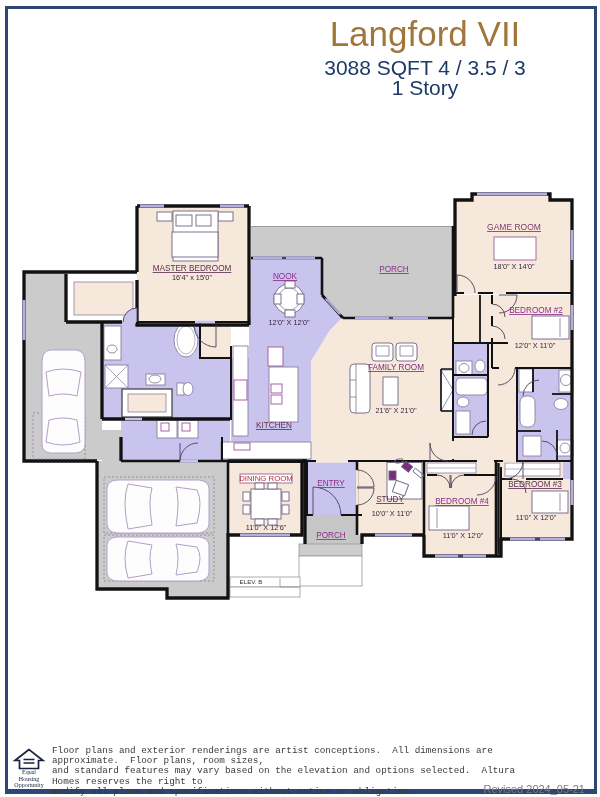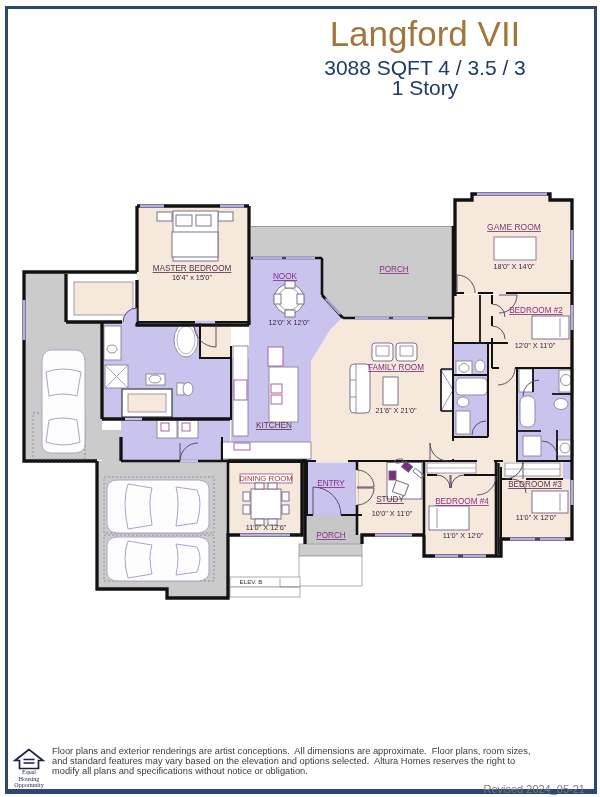--- a/index.html
+++ b/index.html
@@ -1,21 +1,21 @@
 <!DOCTYPE html>
 <html><head>
 <meta charset="utf-8">
 <style>
 html,body{margin:0;padding:0;background:#fff;}
 body{width:600px;height:797px;position:relative;font-family:"Liberation Sans",sans-serif;overflow:hidden;}
 .frame{position:absolute;left:5px;top:6px;width:586px;height:780px;border:3px solid #2d4673;border-bottom-width:5px;}
 .title{position:absolute;left:230px;top:14px;width:390px;text-align:center;font-size:35px;color:#a0763b;}
 .sub1{position:absolute;left:230px;top:56px;width:390px;text-align:center;font-size:21px;color:#1e3a66;}
 .sub2{position:absolute;left:230px;top:76px;width:390px;text-align:center;font-size:21px;color:#1e3a66;}
-.disc{position:absolute;left:52px;top:746px;width:492px;font-size:9.3px;line-height:10.2px;color:#3a3a3a;}
+.disc{position:absolute;left:52px;top:746px;width:492px;font-size:9.3px;line-height:10.2px;color:#3a3a3a;font-family:Liberation Mono, monospace;}
 .rev{position:absolute;left:420px;top:768px;width:165px;text-align:right;font-size:11px;color:#7a7a7a;margin-top:15px;}
 svg{position:absolute;left:0;top:0;}
 </style>
 </head>
 <body>
 <div class="frame"></div>
 <div class="title">Langford VII</div>
 <div class="sub1">3088 SQFT 4 / 3.5 / 3</div>
 <div class="sub2">1 Story</div>
 <svg width="600" height="797" viewBox="0 0 600 797">

